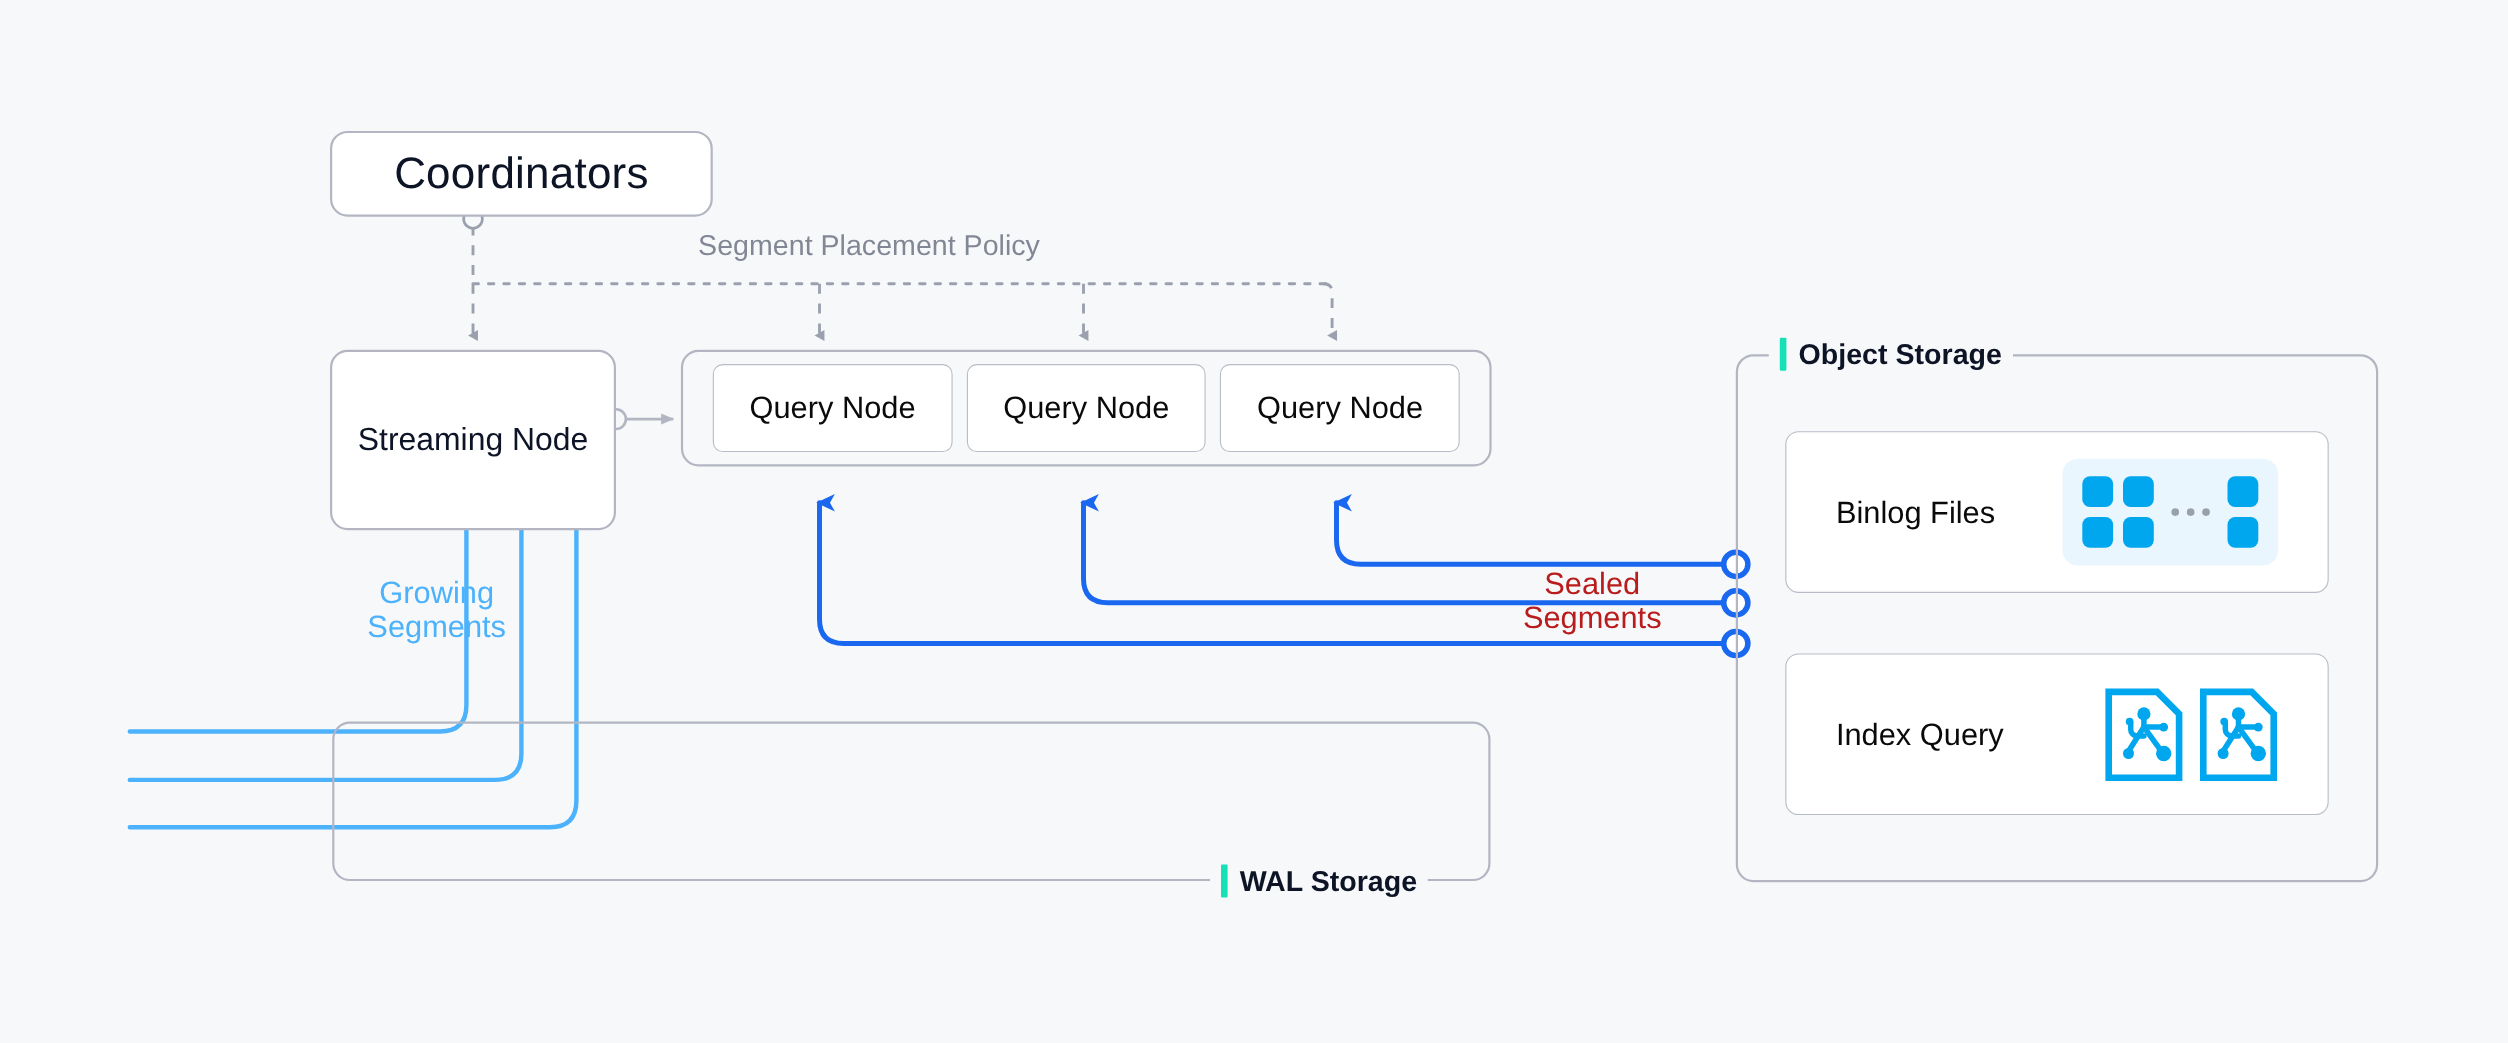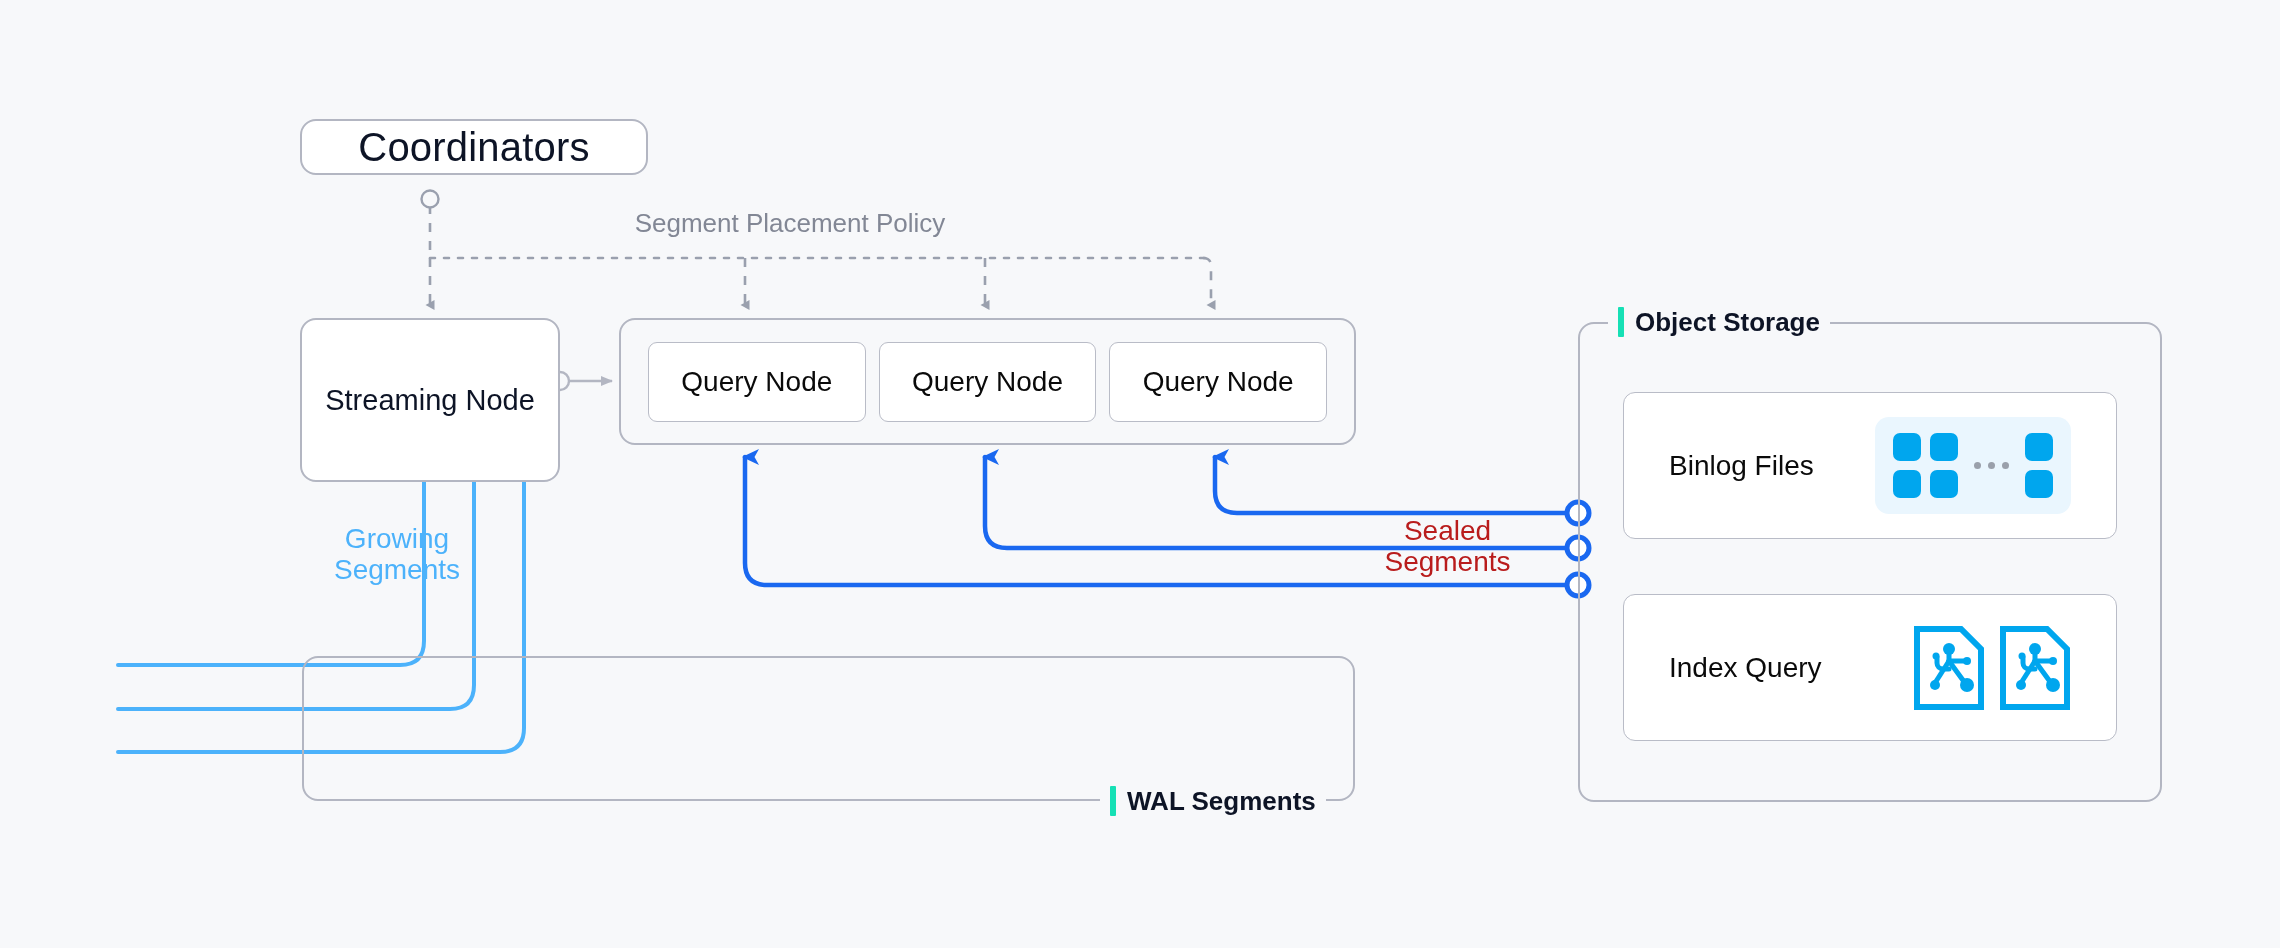--- a/index.html
+++ b/index.html
@@ -42,21 +42,21 @@
   }
   .node-label {
     white-space: nowrap;
     line-height: 1;
   }
 
   #coordinators {
     left: 300px;
     top: 119px;
     width: 348px;
-    height: 56px;
+    height: 78px;
     border-radius: 16px;
   }
   #coordinators .node-label {
     font-size: 40px;
     letter-spacing: 0.2px;
   }
 
   #streaming-node {
     left: 300px;
     top: 318px;
@@ -67,21 +67,21 @@
   #streaming-node .node-label {
     font-size: 29px;
   }
 
   
   #query-node-group {
     position: absolute;
     left: 619px;
     top: 318px;
     width: 737px;
-    height: 127px;
+    height: 106px;
     box-sizing: border-box;
     background: #f7f8fa;
     border: 2px solid #b3b6c2;
     border-radius: 16px;
     display: flex;
     align-items: center;
     gap: 13px;
     padding: 0 27px;
   }
   .query-node {
@@ -341,21 +341,21 @@
   </div>
 
   <div class="flow-label" id="growing-segments-label">Growing
 Segments</div>
   <div class="flow-label" id="sealed-segments-label">Sealed
 Segments</div>
 
   <div class="panel" id="wal-storage-panel"></div>
   <div class="panel-title" id="wal-storage-title">
     <span class="title-accent"></span>
-    <span>WAL Segments</span>
+    <span>WAL Storage</span>
   </div>
 
   <div class="panel" id="object-storage-panel"></div>
   <div class="panel-title" id="object-storage-title">
     <span class="title-accent"></span>
     <span>Object Storage</span>
   </div>
 
   <div class="storage-card" id="binlog-card">
     <span class="storage-card-label">Binlog Files</span>

